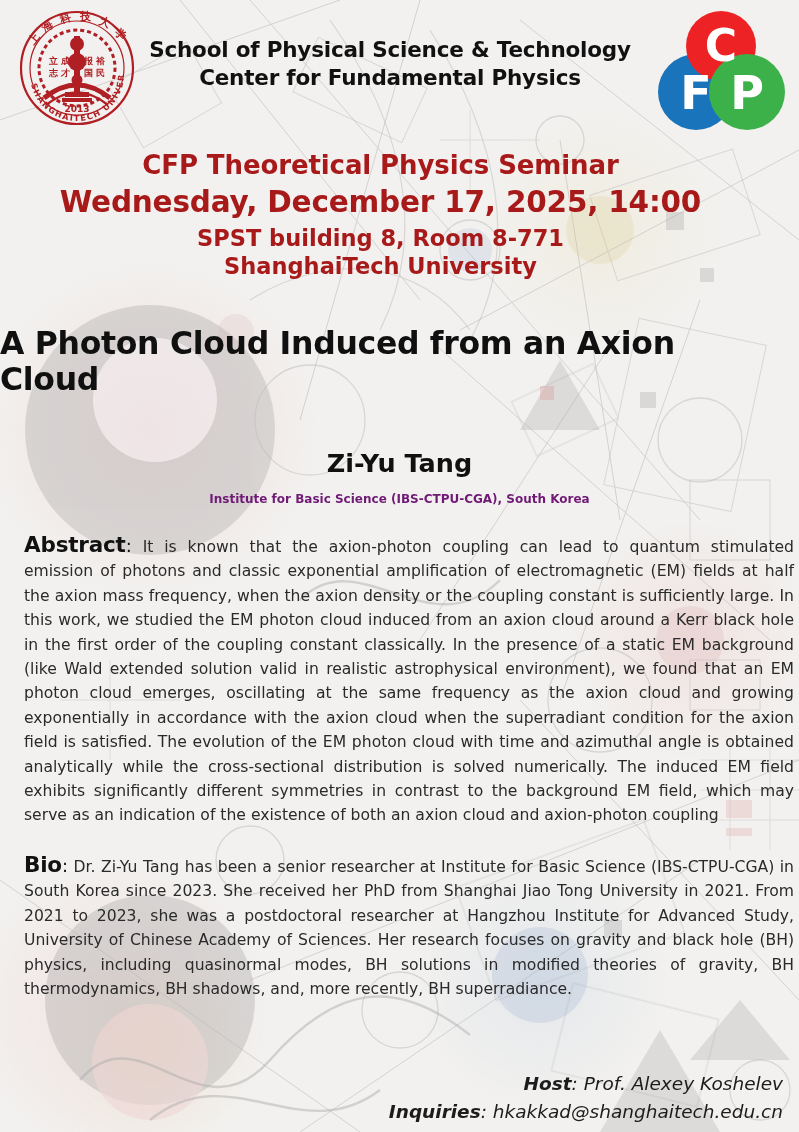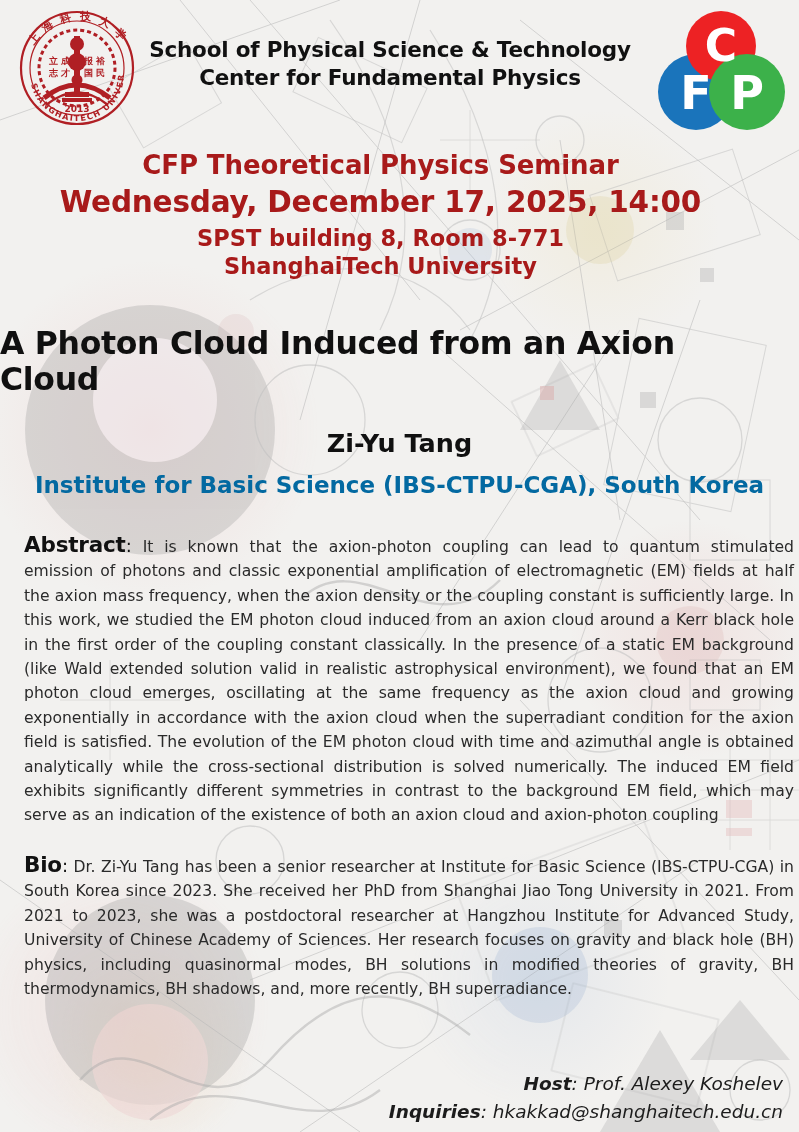--- a/index.html
+++ b/index.html
@@ -110,35 +110,35 @@
     font-size: 31.5px;
     font-weight: bold;
     color: #101010;
     letter-spacing: -0.3px;
     z-index: 3;
   }
 
   
   .speaker {
     position: absolute;
-    top: 428px;
+    top: 448px;
     left: 0;
     width: 799px;
     text-align: center;
     z-index: 3;
   }
   .speaker-name {
     font-size: 25.5px;
     font-weight: bold;
     color: #101010;
   }
   .speaker-affil {
-    font-size: 23px;
-    font-weight: bold;
-    color: #0369a1;
+    font-size: 12px;
+    font-weight: bold;
+    color: #701a75;
     margin-top: 14px;
   }
 
   
   .textblock {
     position: absolute;
     left: 24px;
     width: 770px;
     text-align: justify;
     text-justify: inter-word;

